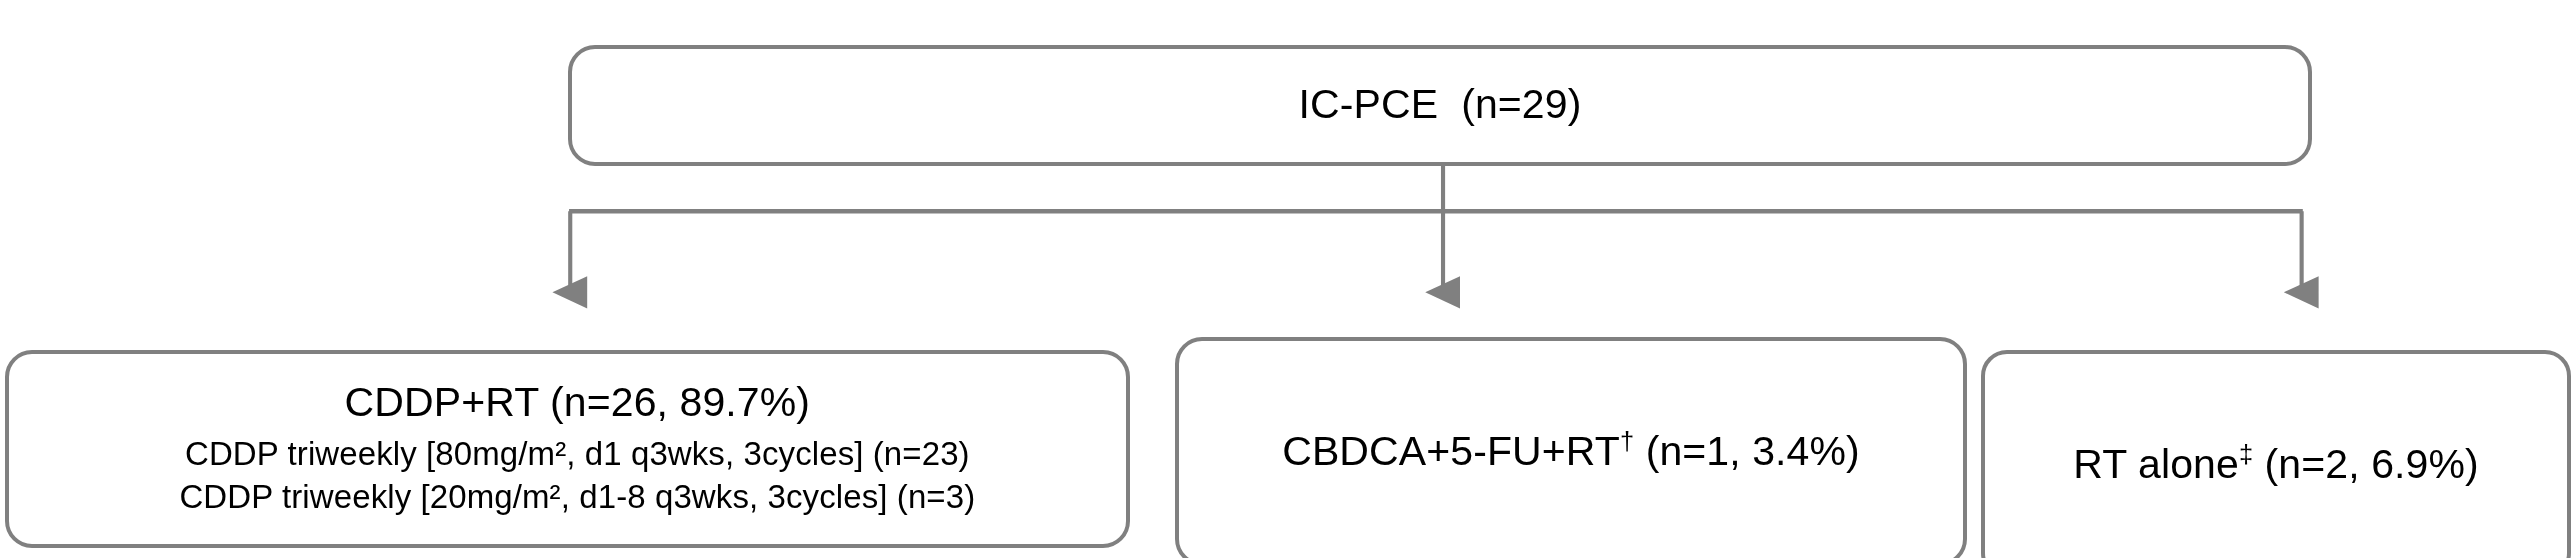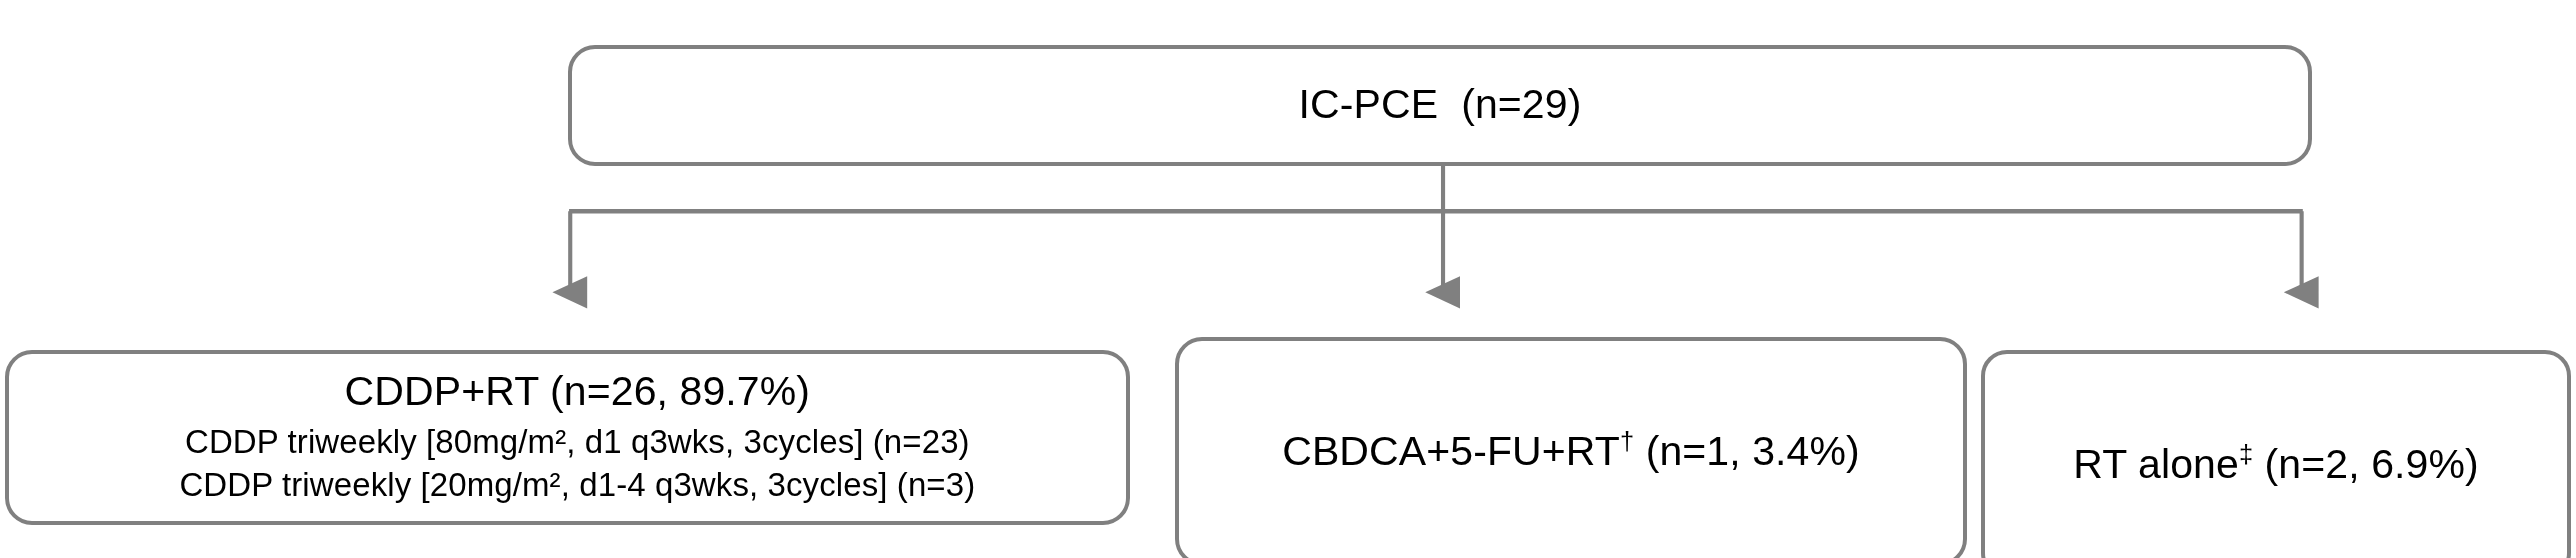--- a/index.html
+++ b/index.html
@@ -51,21 +51,21 @@
     left: 568px;
     top: 4.7px;
     width: 1744px;
     height: 121px;
   }
 
   #node-cddp-rt {
     left: 4.7px;
     top: 310px;
     width: 1125px;
-    height: 175px;
+    height: 198px;
     padding-left: 31px;
   }
 
   #node-cbdca {
     left: 1175px;
     top: 297px;
     width: 792px;
     height: 229px;
   }
 
@@ -129,21 +129,21 @@
   </svg>
 
   <div class="node" id="node-root">
     <div class="line-primary">IC-PCE  (n=29)</div>
   </div>
 
   <div class="node" id="node-cddp-rt">
     <div class="line-primary">CDDP+RT (n=26, 89.7%)</div>
     <div class="node-sub-lines">
       <div class="line-secondary">CDDP triweekly [80mg/m², d1 q3wks, 3cycles] (n=23)</div>
-      <div class="line-secondary">CDDP triweekly [20mg/m², d1-4 q3wks, 3cycles] (n=3)</div>
+      <div class="line-secondary">CDDP triweekly [20mg/m², d1-8 q3wks, 3cycles] (n=3)</div>
     </div>
   </div>
 
   <div class="node" id="node-cbdca">
     <div class="line-primary"><span>CBDCA+5-FU+RT</span><sup>†</sup><span> (n=1, 3.4%)</span></div>
   </div>
 
   <div class="node" id="node-rt-alone">
     <div class="line-primary"><span>RT alone</span><sup>‡</sup><span> (n=2, 6.9%)</span></div>
   </div>

